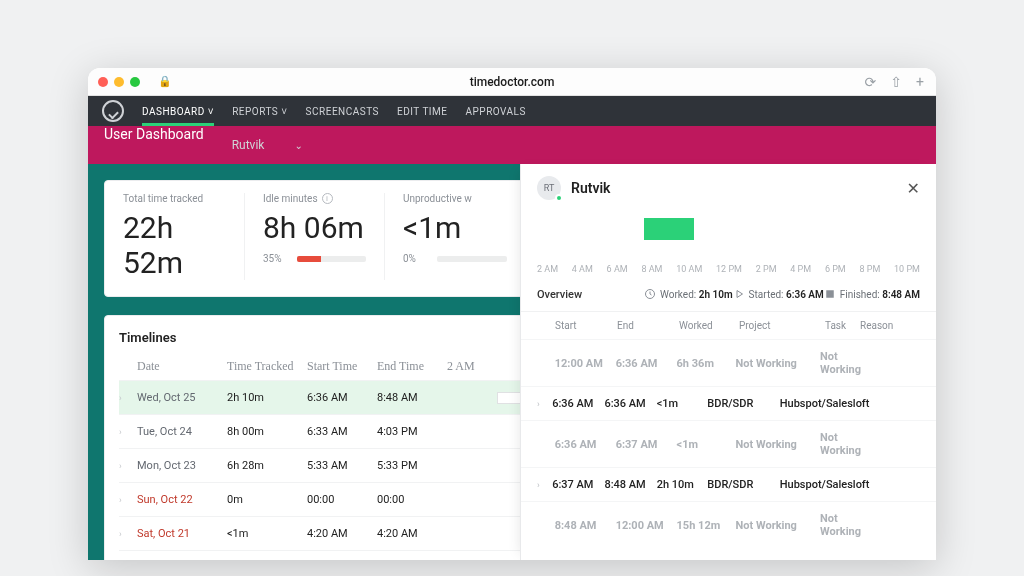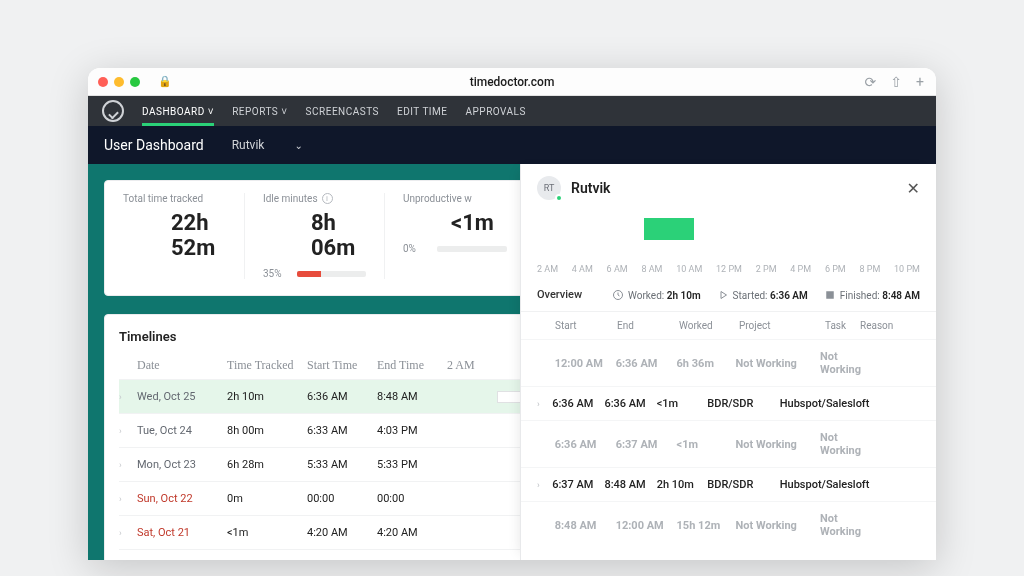--- a/index.html
+++ b/index.html
@@ -58,39 +58,38 @@
     color: #cfd2d6;
     font-size: 10px;
     letter-spacing: 0.5px;
   }
   .logo { width:22px; height:22px; border:2px solid #cfd2d6; border-radius:50%; position:relative;}
   .logo::after { content:''; position:absolute; left:5px; top:9px; width:7px; height:4px; border-left:2px solid #cfd2d6; border-bottom:2px solid #cfd2d6; transform:rotate(-45deg);}
   .nav-item { cursor:pointer; }
   .nav-item.active { color:#fff; border-bottom:3px solid #2bd178; padding-bottom:6px; margin-bottom:-9px;}
   .sub-header {
     height: 38px;
-    background: #0f172a;
+    background: #be185d;
     display: flex;
-    align-items: center;
     padding: 0 16px;
     color: #fff;
     font-size: 14px;
     gap: 28px;
   }
   .user-sel { font-size: 12px; color:#d0d3d7; display:flex; align-items:center; gap:30px; cursor:pointer;}
   .user-sel .chev { font-size:10px; }
   .content { padding: 16px; background:#0f766e; height:calc(100% - 96px); }
   .stats {
     display:flex; gap:0; background:#fff; border:1px solid #ebecee; border-radius:4px;
     padding: 12px 0 16px 0;
   }
   .stat { flex:0 0 140px; padding:0 18px; border-right:1px solid #f0f1f2;}
   .stat:last-child{border-right:none;}
   .stat-lab { font-size:10px; color:#8b9097; margin-bottom:6px; display:flex; align-items:center; gap:4px;}
-  .stat-val { font-size:22px; font-weight:700; color:#222;margin-left:48px;}
+  .stat-val { font-size:30px; font-weight:400; color:#222;}
   .stat-bar-row { display:flex; align-items:center; gap:8px; margin-top:8px;}
   .stat-pct { font-size:10px; color:#8b9097; width:26px;}
   .stat-bar { flex:1; height:6px; background:#eceded; border-radius:2px; position:relative; overflow:hidden;}
   .stat-bar .fill { position:absolute; left:0; top:0; height:100%;}
   .timeline-card {
     margin-top:18px; background:#fff; border:1px solid #ebecee; border-radius:4px; padding:14px 14px 10px 14px;
   }
   .tc-title { font-size:13px; font-weight:600; margin-bottom:14px;}
   .tc-head { display:flex; font-size:12px; color:#8b9097; padding-bottom:6px;font-family:Liberation Serif, serif;}
   .col-date{width:90px;} .col-tt{width:80px;} .col-st{width:70px;} .col-et{width:70px;}
@@ -109,21 +108,21 @@
     box-shadow:-6px 0 12px -6px rgba(0,0,0,0.1);
   }
   .d-head { display:flex; align-items:center; padding:12px 16px; gap:10px;}
   .avatar {width:24px;height:24px;border-radius:50%;background:#e8eaed;color:#6c7078;font-size:9px;display:flex;align-items:center;justify-content:center;position:relative;}
   .avatar .dot{position:absolute;right:-2px;bottom:-2px;width:8px;height:8px;border-radius:50%;background:#2bd178;border:2px solid #fff;}
   .d-name{font-size:14px;font-weight:600;}
   .d-close{margin-left:auto;font-size:16px;color:#555;cursor:pointer;}
   .d-chart{height:52px;position:relative;margin:0 16px;}
   .d-block{position:absolute;top:6px;height:22px;background:#2bd178;}
   .d-axis{display:flex;justify-content:space-between;font-size:9px;color:#aeb2b7;margin:0 16px 8px 16px;}
-  .d-summary{display:flex;align-items:center;gap:16px;padding:6px 16px 10px 16px;font-size:10px;color:#6b7076;border-bottom:1px solid #f0f1f2;}
+  .d-summary{display:flex;align-items:flex-start;padding:6px 16px 10px 16px;font-size:10px;color:#6b7076;border-bottom:1px solid #f0f1f2;}
   .d-summary .ov{font-size:11px;color:#333;font-weight:500;margin-right:auto;}
   .d-summary .b{color:#222;font-weight:600;}
   .ico{display:inline-block;width:12px;height:12px;margin-right:4px;vertical-align:-2px;}
   .d-thead{display:flex;padding:8px 16px;font-size:10px;color:#8b9097;}
   .dc-chev{width:18px;} .dc-s{width:62px;} .dc-e{width:62px;} .dc-w{width:60px;} .dc-p{width:86px;} .dc-t{flex:1;} .dc-r{width:60px;}
   .d-row{display:flex;align-items:center;padding:10px 16px;border-top:1px solid #f4f5f6;font-size:11px;}
   .d-row.dim{color:#aeb2b7;font-weight:bold;}
   .d-row.bold{color:#222;font-weight:500;}
   .d-row .dc-chev{color:#c3c6ca;font-size:9px;}
   .info-ico{width:11px;height:11px;border:1px solid #b6bac0;border-radius:50%;font-size:8px;color:#b6bac0;display:inline-flex;align-items:center;justify-content:center;}

